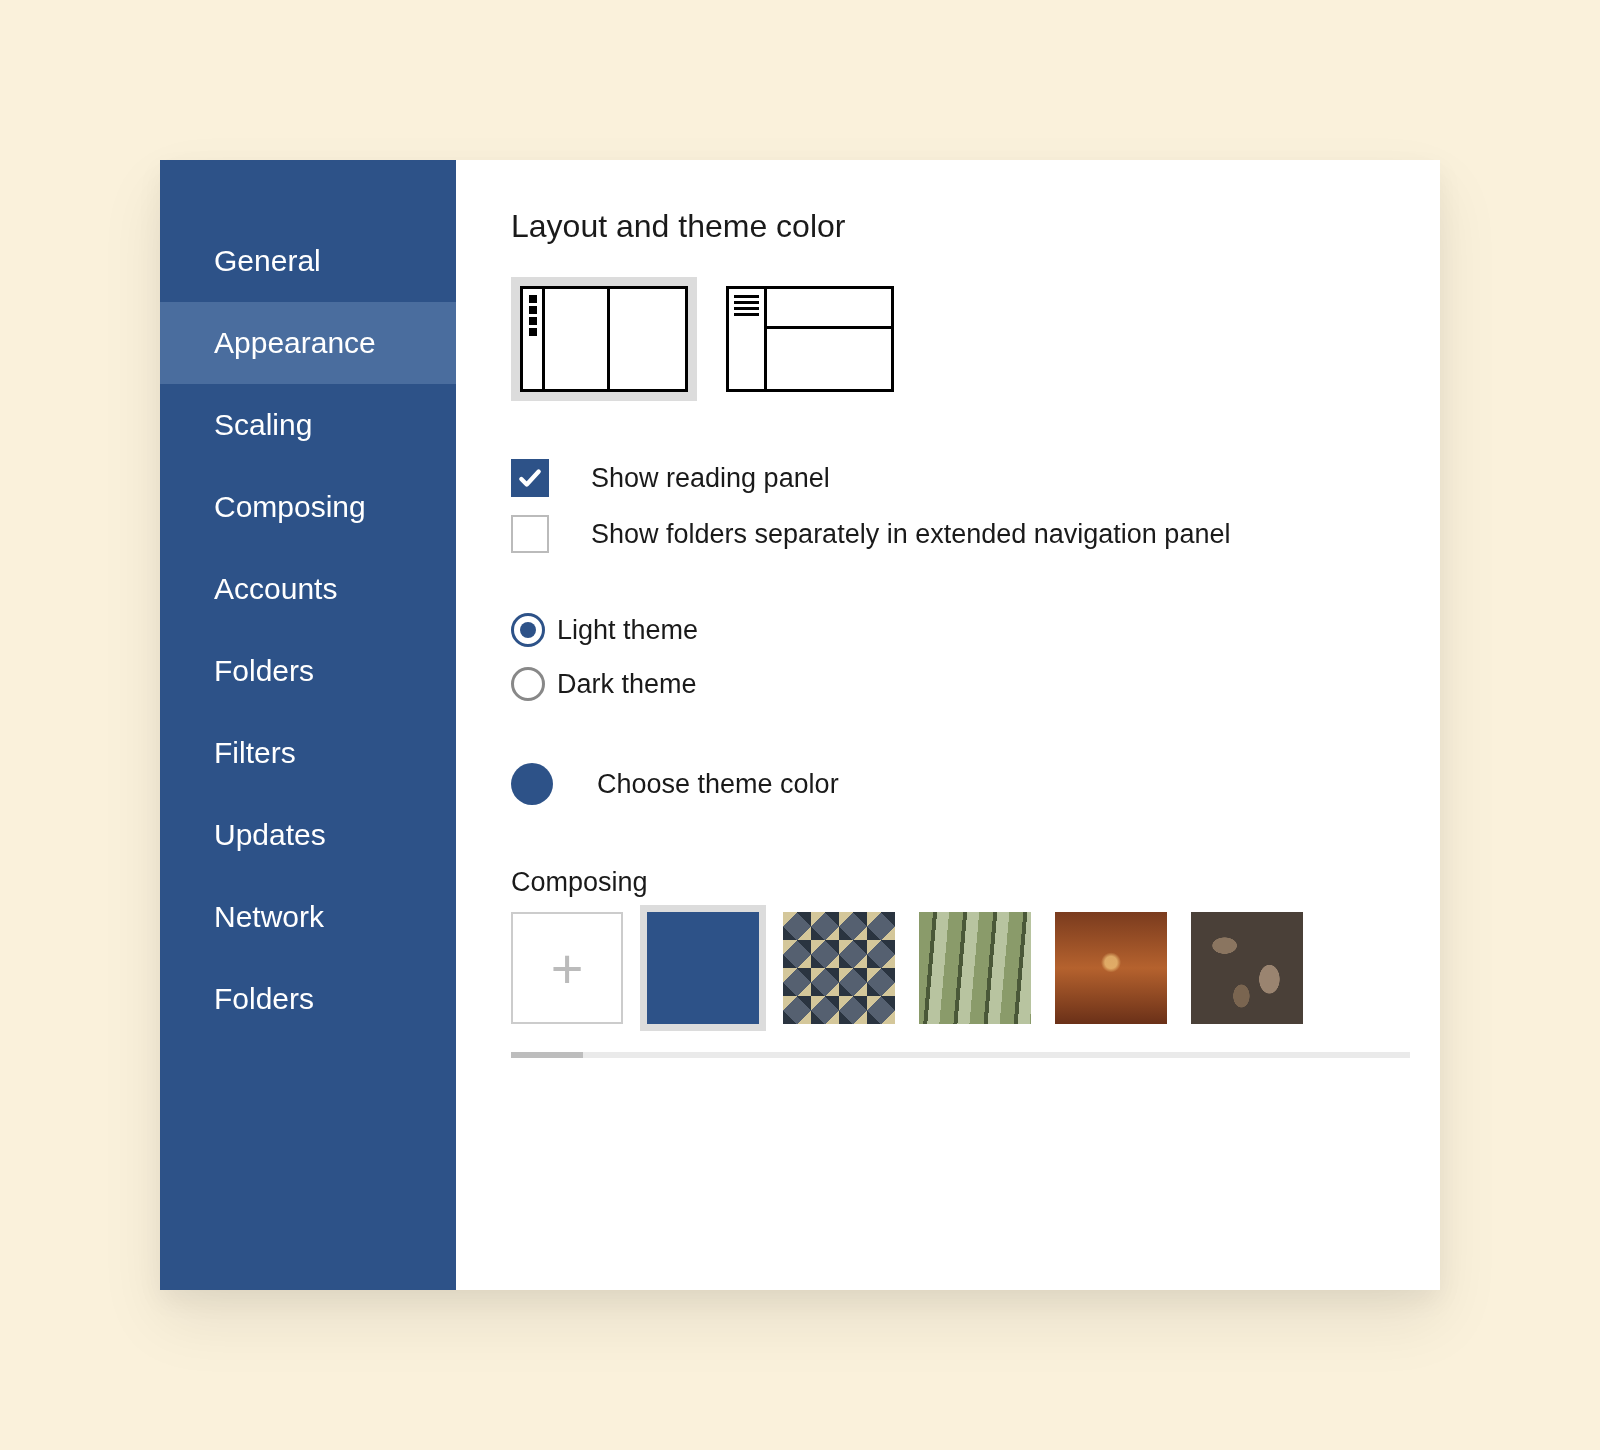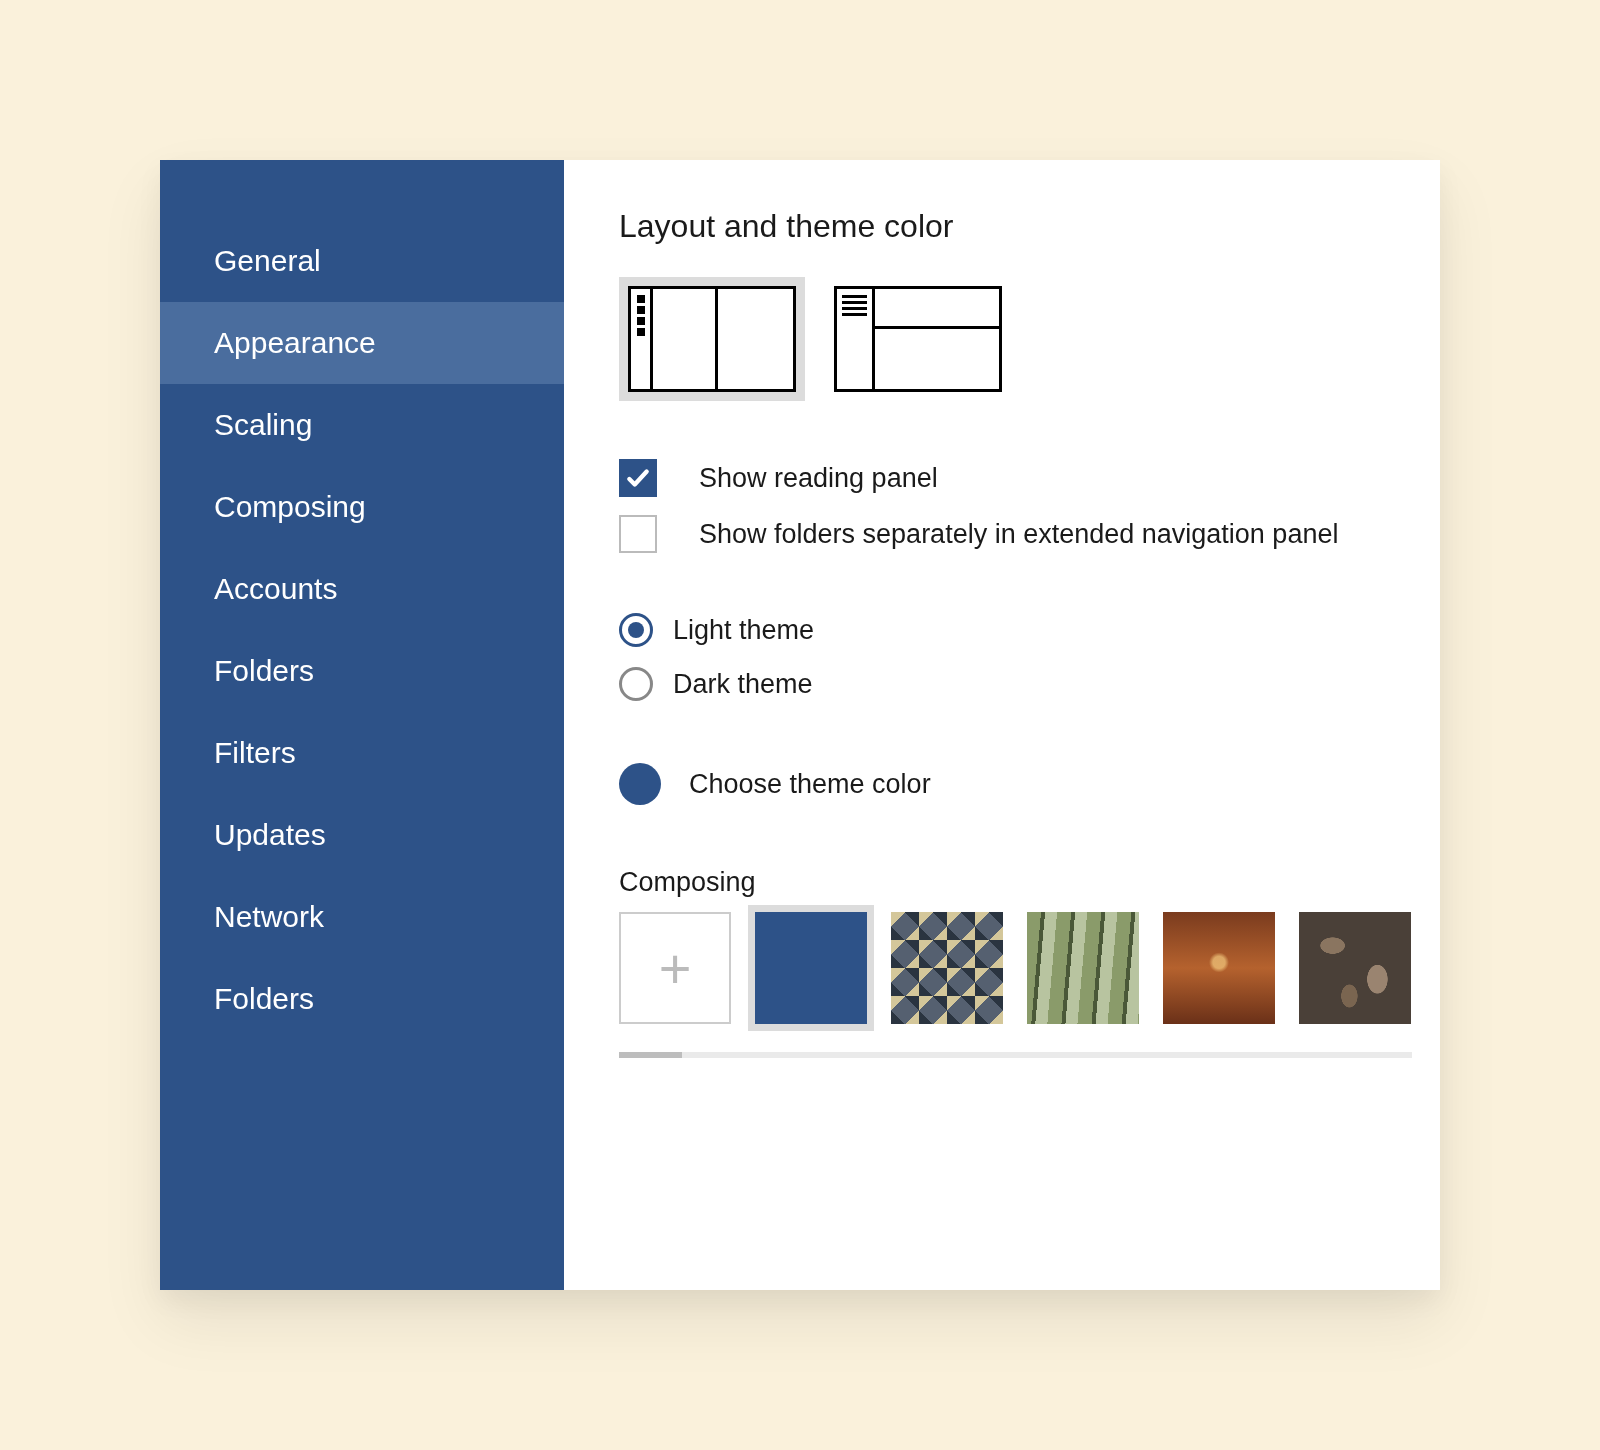--- a/index.html
+++ b/index.html
@@ -15,21 +15,21 @@
   }
   .window {
     width: 1280px;
     height: 1130px;
     display: flex;
     background: #fff;
     box-shadow: 0 30px 60px rgba(0,0,0,0.08), 0 10px 25px rgba(0,0,0,0.05);
     overflow: hidden;
   }
   .sidebar {
-    width: 404px;
+    width: 296px;
     background: #2d5288;
     color: #fff;
     padding-top: 60px;
     flex-shrink: 0;
   }
   .sidebar-item {
     padding: 24px 54px 24px 54px;
     font-size: 30px;
     font-weight: 400;
     cursor: pointer;
@@ -128,38 +128,38 @@
   .checkbox.checked svg { display: block; }
   .checkbox svg { display: none; }
   .option-label {
     font-size: 27px;
     color: #1a1a1a;
   }
   .radio-group { margin-top: 42px; }
   .radio-row {
     display: flex;
     align-items: center;
-    gap: 20px;
+    gap: 12px;
     margin-bottom: 20px;
   }
   .radio {
     width: 34px;
     height: 34px;
     border: 3px solid #888;
     border-radius: 50%;
     display:flex;align-items:center;justify-content:center;
     flex-shrink: 0;
     cursor: pointer;
   }
   .radio.checked .radio-dot {
     width: 16px; height: 16px; background:#2d5288; border-radius:50%;
   }
   .radio.checked { border-color:#2d5288; }
   .theme-color-row {
-    display:flex; align-items:center; gap:28px;
+    display:flex; align-items:center; gap:44px;
     margin-top: 42px;
   }
   .color-swatch {
     width: 42px; height: 42px; border-radius:50%;
     background:#2d5288;
     cursor:pointer;
     flex-shrink:0;
   }
   .bg-section { margin-top: 62px; }
   .bg-title { font-size: 27px; color:#1a1a1a; margin-bottom:14px; }

